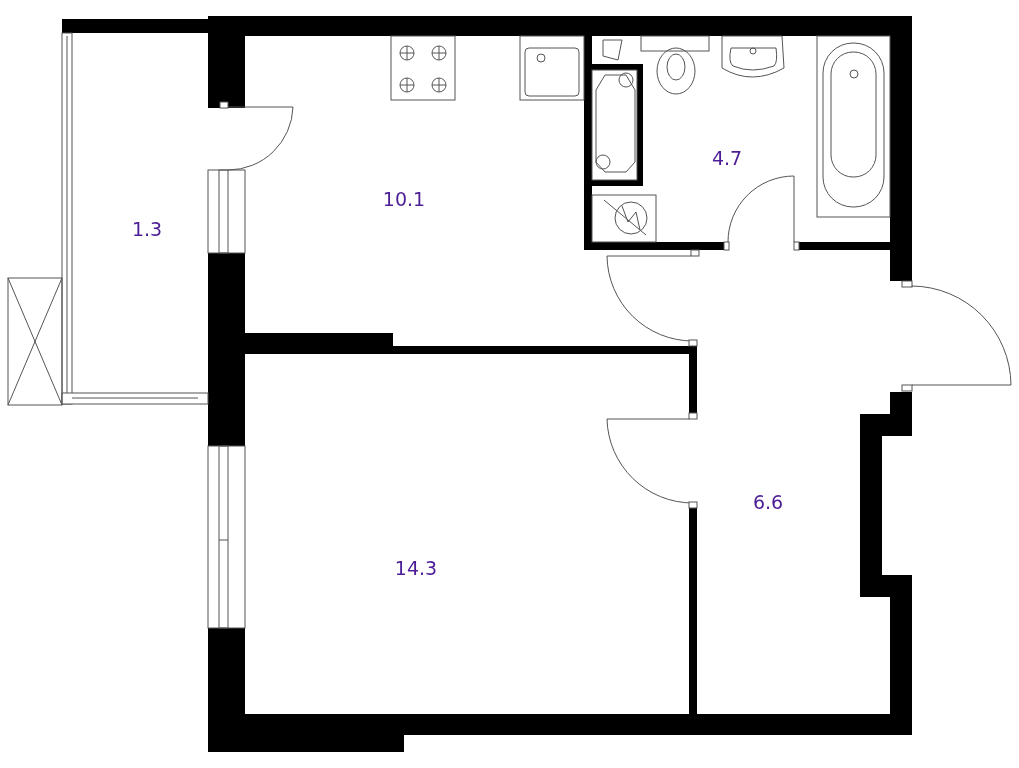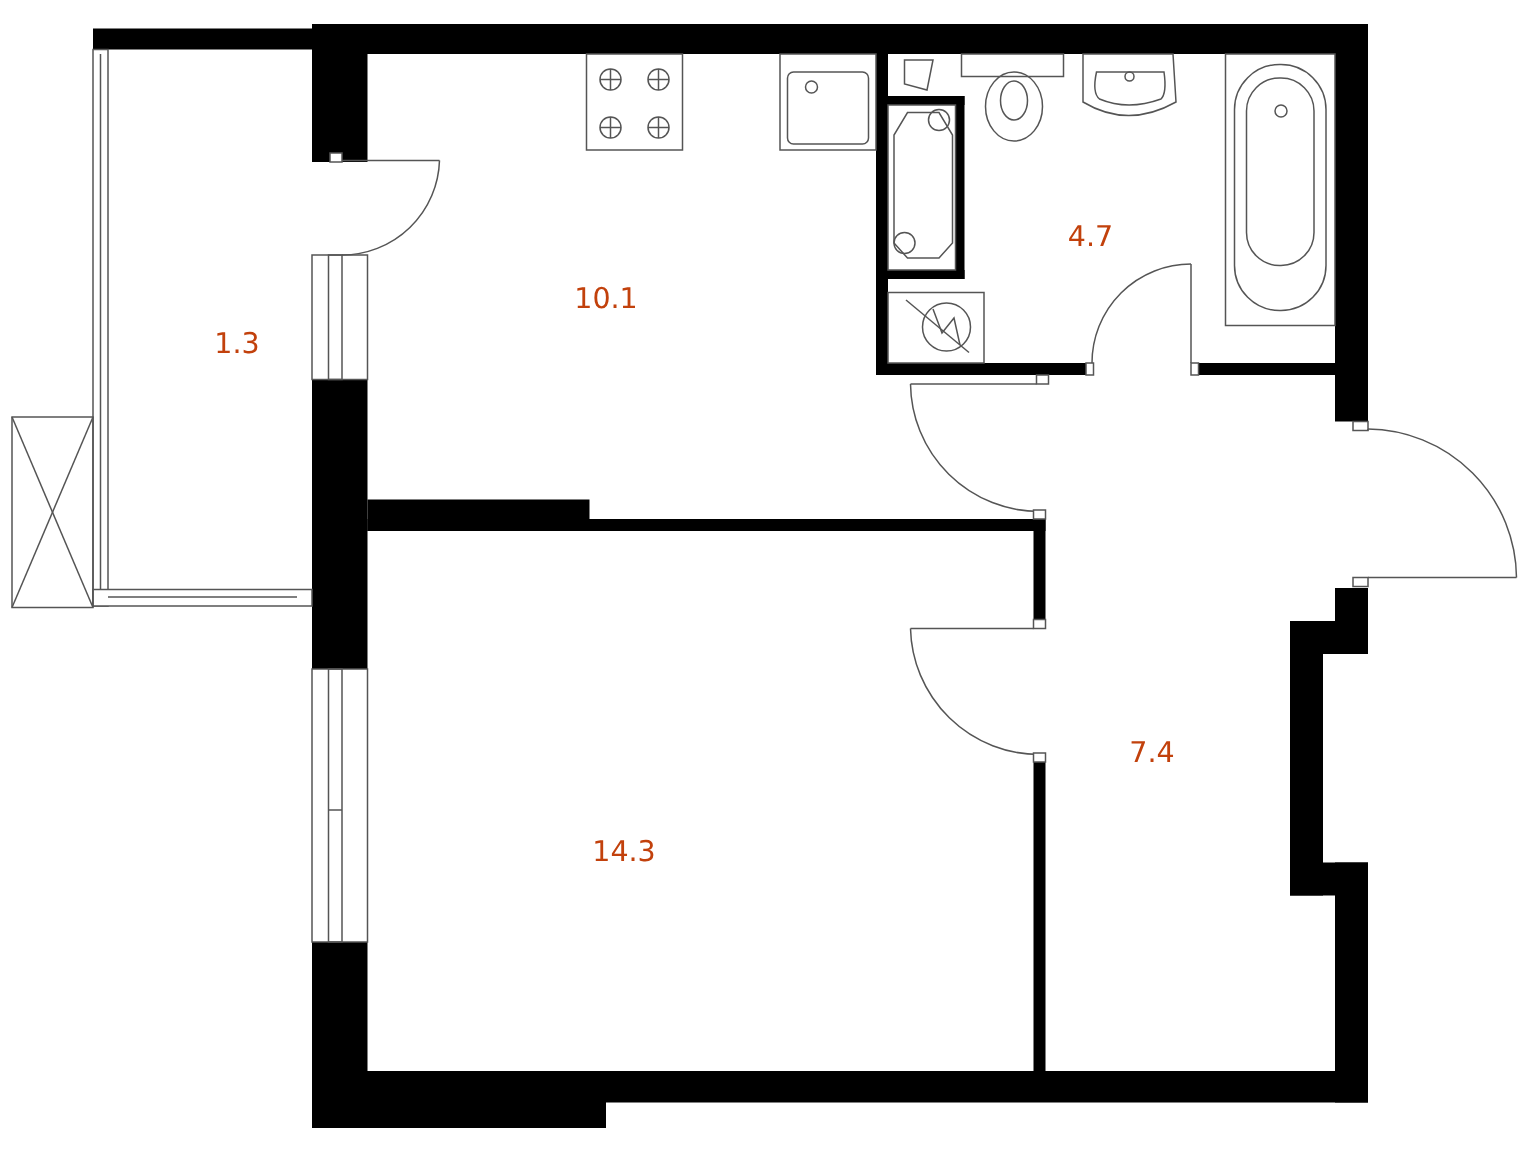--- a/index.html
+++ b/index.html
@@ -6,21 +6,21 @@
   body { width: 1019px; height: 768px; overflow: hidden; position: relative; }
   #plan { position: absolute; left: 0; top: 0; width: 1019px; height: 768px; }
   .wall { fill: #000000; }
   .thin { fill: none; stroke: #555555; stroke-width: 1; }
   .thin-w { fill: #ffffff; stroke: #555555; stroke-width: 1; }
   .door-arc { fill: none; stroke: #555555; stroke-width: 1; }
   .label {
     position: absolute;
     font-family: "DejaVu Sans", sans-serif;
     font-size: 19px;
-    color: #c2410c;
+    color: #4c1d95;
     transform: translate(-50%, -50%);
     white-space: nowrap;
   }
 </style>
 </head>
 <body>
 
 <svg id="plan" viewBox="0 0 1019 768" xmlns="http://www.w3.org/2000/svg">
 
   <g>
@@ -159,17 +159,17 @@
     <circle class="thin" cx="753" cy="51" r="3"></circle>
   </g>
   <g>
     <rect class="thin" x="817" y="36" width="73" height="181"></rect>
     <rect class="thin" x="823" y="43" width="61" height="164" rx="30"></rect>
     <rect class="thin" x="831" y="52" width="45" height="125" rx="22"></rect>
     <circle class="thin" cx="854" cy="74" r="4"></circle>
   </g>
 </svg>
 
-<div class="label" style="left:158px; top:229px;">1.3</div>
+<div class="label" style="left:147px; top:229px;">1.3</div>
 <div class="label" style="left:404px; top:199px;">10.1</div>
 <div class="label" style="left:727px; top:158px;">4.7</div>
 <div class="label" style="left:416px; top:568px;">14.3</div>
-<div class="label" style="left:768px; top:502px;">7.4</div>
+<div class="label" style="left:768px; top:502px;">6.6</div>
 
 </body></html>

